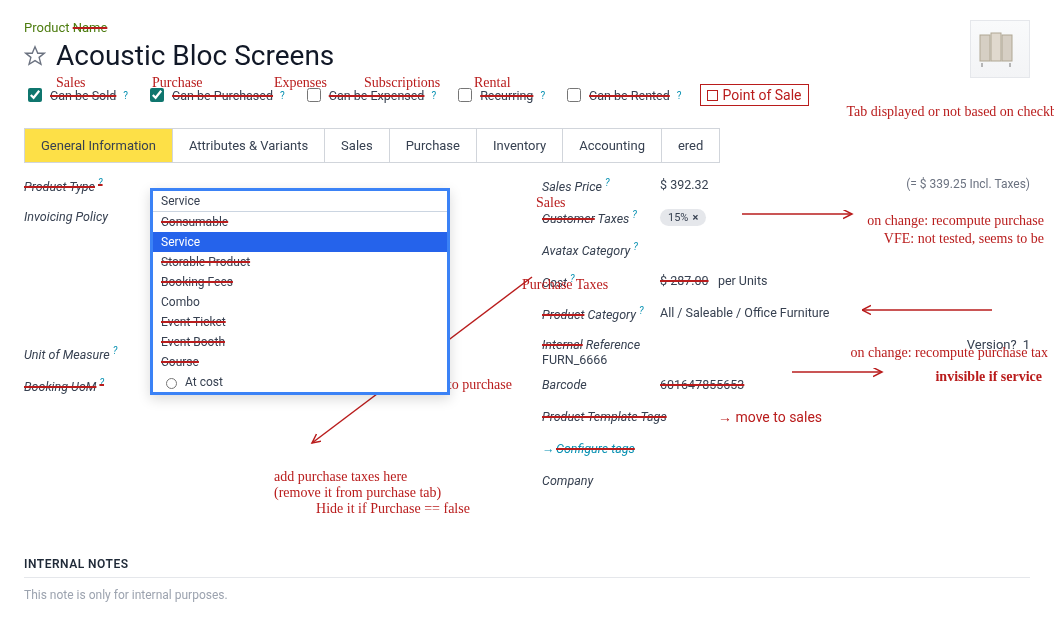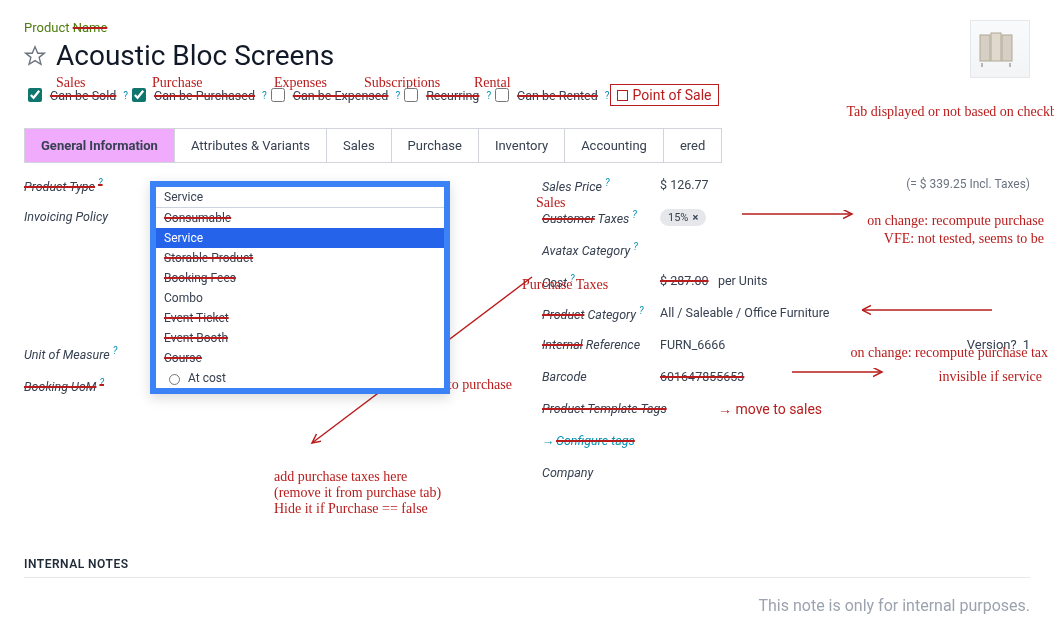--- a/index.html
+++ b/index.html
@@ -7,58 +7,58 @@
   .top-row { display: flex; justify-content: space-between; align-items: flex-start; }
   .breadcrumb { font-size: 13px; color: #4d7c0f; margin-bottom: 4px; }
   .breadcrumb .strike { text-decoration: line-through; text-decoration-color: #b91c1c; text-decoration-thickness: 2px; }
   .title-row { display: flex; align-items: center; gap: 10px; }
   .star { width: 22px; height: 22px; }
   .star svg { width: 100%; height: 100%; }
   h1 { font-size: 28px; font-weight: 400; margin: 0; color: #111827; }
   .thumb { width: 60px; height: 58px; border: 1px solid #e5e7eb; background: linear-gradient(#f9fafb,#f3f4f6); display: flex; align-items: center; justify-content: center; }
   .thumb svg { width: 48px; height: 44px; }
 
-  .checks-row { display: flex; align-items: center; margin-top: 6px; position: relative; }
+  .checks-row { display: flex; align-items: center; gap: 18px; margin-top: 6px; position: relative; }
   .chk { display: flex; align-items: center; gap: 5px; font-size: 12.5px; position: relative; }
   .chk input { width: 14px; height: 14px; accent-color: #0f766e; }
   .chk .strike { text-decoration: line-through; text-decoration-color: #b91c1c; text-decoration-thickness: 2px; }
   .chk .help { color: #0891b2; font-size: 10px; vertical-align: super; margin-left: 2px; }
   .annot { position: absolute; font-family: "Comic Sans MS", cursive; color: #b91c1c; font-size: 14px; white-space: nowrap; }
   .annot.purple { color: #9333ea; }
   .pos-box { border: 1.5px solid #b91c1c; padding: 2px 6px; display: inline-flex; align-items: center; gap: 5px; }
   .pos-box .sq { width: 11px; height: 11px; border: 1.5px solid #b91c1c; }
 
   .tabs { display: flex; border: 1px solid #d1d5db; margin-top: 22px; width: fit-content; }
   .tab { padding: 9px 16px; font-size: 13px; border-right: 1px solid #d1d5db; cursor: pointer; }
   .tab:last-child { border-right: none; }
-  .tab.active { font-weight: 700; background: #f0abfc; }
+  .tab.active { font-weight: 400; background: #fde047; }
 
   .form-area { display: flex; margin-top: 14px; gap: 30px; position: relative; }
   .col { flex: 1; }
   .field-row { display: flex; align-items: flex-start; margin-bottom: 10px; min-height: 22px; }
   .field-label { width: 118px; font-size: 12.5px; color: #374151; position: relative; font-style: italic; }
   .field-label.strike { text-decoration: line-through; text-decoration-color: #b91c1c; text-decoration-thickness: 2px; }
   .field-label .help { color: #0891b2; font-size: 10px; vertical-align: super; margin-left: 3px; }
   .field-value { flex: 1; font-size: 12.5px; color: #374151; }
   .field-value.strike { text-decoration: line-through; text-decoration-color: #b91c1c; text-decoration-thickness: 2px; }
 
-  .dropdown { position: absolute; left: 126px; top: 4px; width: 300px; background: #fff; border: 6px solid #3b82f6; box-shadow: 0 4px 12px rgba(0,0,0,.15); z-index: 10; font-size: 12px; }
+  .dropdown { position: absolute; left: 126px; top: 11px; width: 300px; background: #fff; border: 3px solid #3b82f6; box-shadow: 0 4px 12px rgba(0,0,0,.15); z-index: 10; font-size: 12px; }
   .dropdown .dd-current { padding: 3px 8px; border-bottom: 1px solid #cbd5e1; }
   .dropdown .dd-item { padding: 3px 8px; }
   .dropdown .dd-item.hl { background: #2563eb; color: #fff; }
   .dropdown .dd-item.strike { text-decoration: line-through; text-decoration-color: #b91c1c; text-decoration-thickness: 2px; }
   .dropdown .dd-radio { padding: 3px 8px; display: flex; align-items: center; gap: 5px; }
   .dropdown .dd-radio input { width: 11px; height: 11px; }
 
   .tax-pill { background: #e5e7eb; border-radius: 10px; padding: 2px 8px; font-size: 11px; display: inline-flex; align-items: center; gap: 4px; }
   .tax-pill .x { font-weight: bold; cursor: pointer; }
 
   .inv-desc { font-size: 11px; color: #6b7280; font-style: italic; max-width: 360px; margin-top: 4px; }
   .notes-hdr { font-size: 12px; font-weight: 600; color: #1f2937; letter-spacing: .5px; margin-top: 40px; border-bottom: 1px solid #e5e7eb; padding-bottom: 6px; }
-  .notes-ph { font-size: 16px; color: #9ca3af; margin-top: 18px; text-align: right; }
+  .notes-ph { font-size: 12px; color: #9ca3af; margin-top: 10px; }
 
   .arrow-line { position: absolute; pointer-events: none; }
   .version-wrap { position: absolute; right: 0; top: 0; font-size: 13px; display: flex; align-items: center; gap: 6px; }
 </style>
 </head>
 <body>
 
 <div class="top-row">
   <div>
     <div class="breadcrumb">
@@ -171,28 +171,28 @@
     </div>
     <div class="field-row">
       <span class="field-label strike"><span>Booking UoM</span><span class="help">?</span></span>
       <span class="field-value" style="margin-left:12px;">Units</span>
       <span class="annot" style="position:static; margin-left:20px;">move to purchase</span>
     </div>
 
     <div style="margin-top:70px; margin-left:250px;">
       <div class="annot" style="position:static;">add purchase taxes here</div>
       <div class="annot" style="position:static;">(remove it from purchase tab)</div>
-      <div class="annot" style="position:static;">Hide it if Purchase == false</div>
+      <div class="annot" style="position:static;text-align:center;">Hide it if Purchase == false</div>
     </div>
   </div>
 
   <div class="col" style="position:relative;">
     <div class="field-row">
       <span class="field-label"><span>Sales Price</span><span class="help">?</span></span>
-      <span class="field-value">$ 126.77</span>
+      <span class="field-value">$ 392.32</span>
       <span style="margin-left:80px; font-size:12px; color:#6b7280;">(= $ 339.25 Incl. Taxes)</span>
     </div>
     <span class="annot" style="left:-6px; top:18px;">Sales</span>
 
     <div class="field-row">
       <span class="field-label"><span style="text-decoration:line-through; text-decoration-color:#b91c1c; text-decoration-thickness:2px;">Customer</span> Taxes<span class="help">?</span></span>
       <span class="tax-pill">
           <span>15%</span>
           <span class="x">×</span>
         </span>
@@ -208,35 +208,35 @@
       <span class="field-label"><span>Cost</span><span class="help">?</span></span>
       <span class="field-value"><span style="text-decoration:line-through; text-decoration-color:#b91c1c; text-decoration-thickness:2px;">$ 287.00</span> &nbsp;&nbsp;<span>per Units</span></span>
     </div>
     <span class="annot" style="left:-20px; top:100px;">Purchase Taxes</span>
 
     <div class="field-row">
       <span class="field-label"><span style="text-decoration:line-through; text-decoration-color:#b91c1c; text-decoration-thickness:2px;">Product</span> Category<span class="help">?</span></span>
       <span class="field-value">All / Saleable / Office Furniture</span>
     </div>
 
-    <div class="field-row" style="position:relative;">
+    <div class="field-row" style="position:relative;flex-direction:column;">
       <span class="field-label"><span style="text-decoration:line-through; text-decoration-color:#b91c1c; text-decoration-thickness:2px;">Internal</span> Reference</span>
       <span class="field-value">FURN_6666</span>
       <span class="version-wrap">
           <span><span>Version</span><span class="help">?</span></span>
           <span>1</span>
         </span>
     </div>
     <span class="annot" style="right:-18px; top:168px;">on change: recompute purchase tax</span>
 
     <div class="field-row">
       <span class="field-label">Barcode</span>
       <span class="field-value"><span style="text-decoration:line-through; text-decoration-color:#b91c1c; text-decoration-thickness:2px;">601647855653</span></span>
     </div>
-    <span class="annot" style="right:-12px; top:192px;">invisible if service</span>
+    <span class="annot" style="right:-12px; top:192px;font-weight:bold;">invisible if service</span>
 
     <div class="field-row">
       <span class="field-label strike" style="width:160px;">Product Template Tags</span>
       <span class="annot" style="position:static; margin-left:16px;">→ <span>move to sales</span></span>
     </div>
 
     <div class="field-row">
       <span class="field-label" style="width:14px; color:#0891b2;">→</span>
       <span class="field-value" style="text-decoration:line-through; text-decoration-color:#b91c1c; text-decoration-thickness:2px; color:#0891b2;font-style:italic;">Configure tags</span>
     </div>

